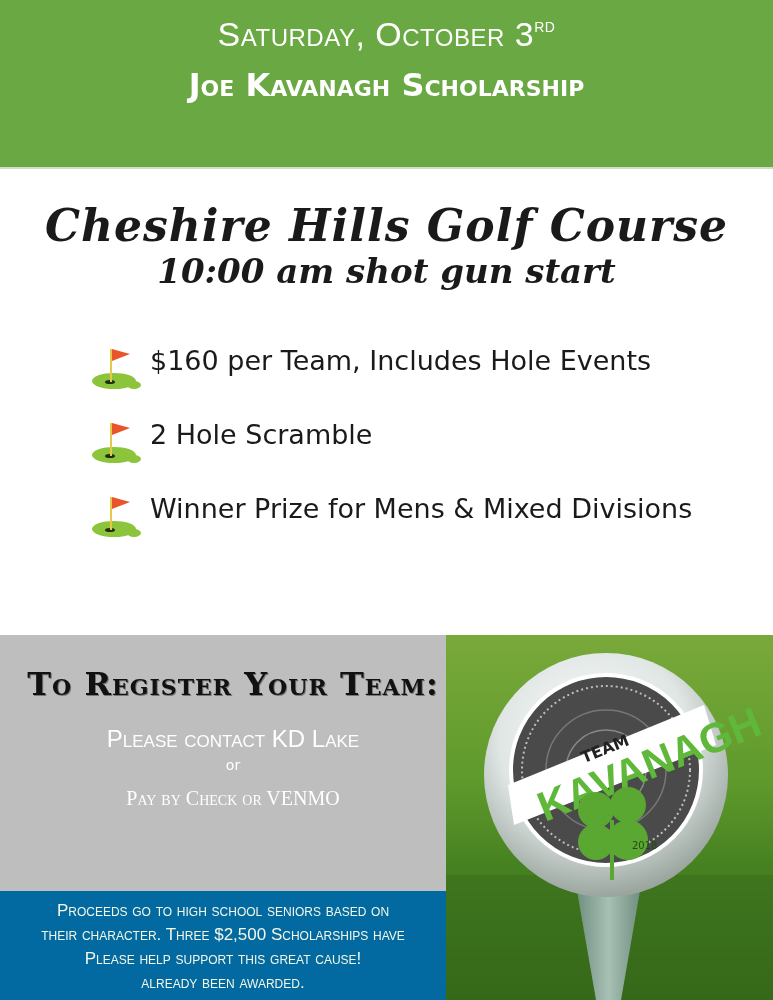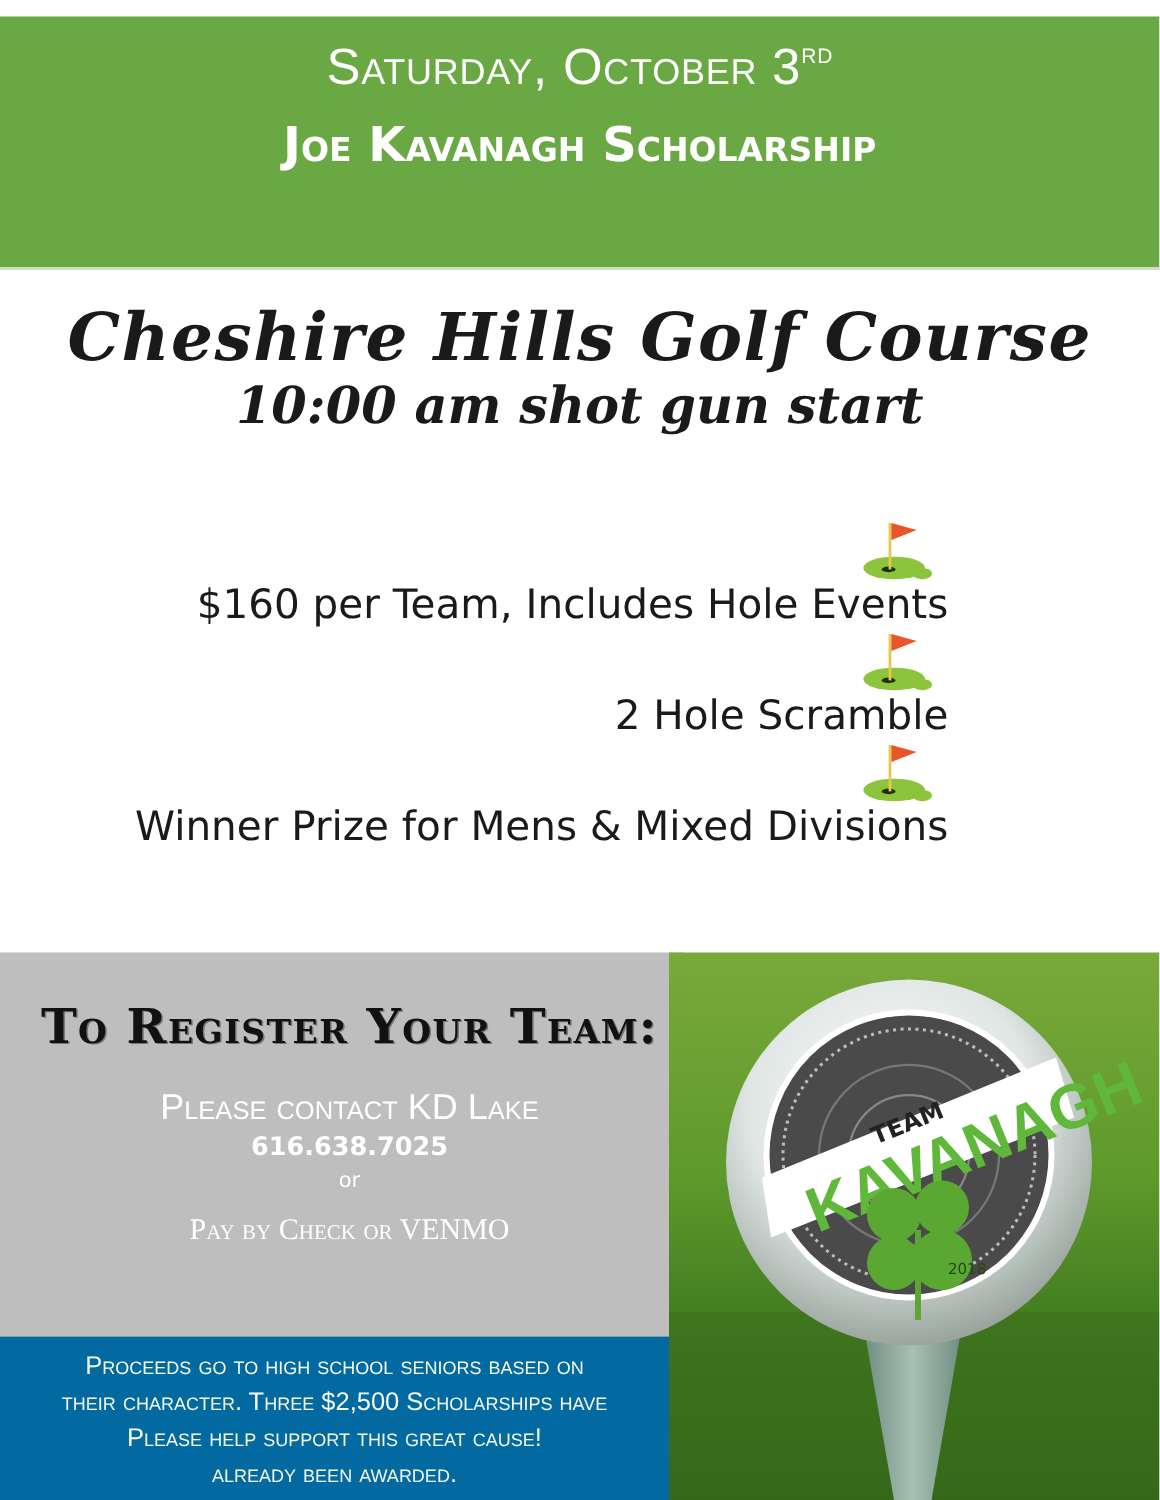--- a/index.html
+++ b/index.html
@@ -1,28 +1,28 @@
 <!DOCTYPE html>
 <html><head>
 <meta charset="utf-8">
 <style>
   html, body { margin: 0; padding: 0; }
   body { width: 773px; height: 1000px; position: relative; overflow: hidden; background: #ffffff; font-family: "DejaVu Sans", sans-serif; }
-  .header { position: absolute; left: 0; top: 11px; width: 773px; height: 167px; background: #6aa843; color: #fff; text-align: center; border-bottom: 2px solid #cfe0c0; }
+  .header { position: absolute; left: 0; top: 0; width: 773px; height: 167px; background: #6aa843; color: #fff; text-align: center; border-bottom: 2px solid #cfe0c0; }
   .h-date { position: absolute; top: 14px; left: 0; right: 0; font-family: "Liberation Sans", sans-serif; font-size: 34px; font-variant: small-caps; letter-spacing: 0.5px; }
   .h-date sup { font-size: 20px; vertical-align: 14px; }
   .h-sub { position: absolute; top: 66px; left: 0; right: 0; font-family: "DejaVu Sans", sans-serif; font-weight: bold; font-size: 32px; font-variant: small-caps; }
   .h-main { position: absolute; top: 114px; left: 0; right: 0; font-family: "DejaVu Sans", sans-serif; font-weight: bold; font-size: 38px; letter-spacing: 0.5px; }
 
   .venue { position: absolute; top: 200px; left: 0; width: 773px; text-align: center; font-family: "DejaVu Serif", serif; font-style: italic; font-weight: bold; color: #1a1a1a; }
   .venue-name { font-size: 44px; letter-spacing: 1px; }
   .venue-time { font-size: 34px; margin-top: 0px; }
 
   .bullets { position: absolute; top: 345px; left: 90px; }
-  .bullet { height: 74px; display: flex; align-items: flex-end; flex-direction: column; }
+  .bullet { height: 74px; display: flex; align-items: flex-start; }
   .bullet svg { width: 52px; height: 46px; margin-right: 8px; }
   .bullet-text { font-family: "DejaVu Sans", sans-serif; font-size: 27px; color: #1a1a1a; }
 
   .register { position: absolute; left: 0; top: 635px; width: 446px; height: 256px; background: #bebebe; text-align: center; color: #fff; padding-left: 10px; }
   .reg-title { margin-top: 30px; font-family: "DejaVu Serif", serif; font-weight: bold; font-variant: small-caps; font-size: 32px; color: #111; letter-spacing: 1px; text-shadow: 1px 1px 0 #777; }
   .reg-contact { margin-top: 22px; font-size: 24px; font-variant: small-caps; font-family: "Liberation Sans", sans-serif; }
   .reg-phone { font-weight: bold; font-size: 17px; margin-top: 2px; }
   .reg-or { font-size: 14px; margin-top: 4px; }
   .reg-email { display: inline-block; margin-top: 4px; font-size: 15px; font-weight: bold; color: #2356b8; text-decoration: underline; }
   .reg-pay { margin-top: 14px; font-size: 20px; font-variant: small-caps; font-family: Liberation Serif, serif; }
@@ -74,21 +74,20 @@
       <rect x="20" y="4" width="2" height="33" fill="#e6c84a"></rect>
       <polygon points="22,4 40,9 22,16" fill="#e8552b"></polygon>
     </svg>
     <span class="bullet-text">Winner Prize for Mens &amp; Mixed Divisions</span>
   </div>
 </div>
 
 <div class="register">
   <div class="reg-title">To Register Your Team:</div>
   <div class="reg-contact">Please contact KD Lake</div>
-  <div class="reg-phone">616.638.7025</div>
   <div class="reg-or">or</div>
   <div class="reg-pay">Pay by Check or VENMO</div>
 </div>
 
 <div class="proceeds">
   <div>Proceeds go to high school seniors based on</div>
   <div>their character. Three $2,500 Scholarships have</div>
   <div>Please help support this great cause!</div>
   <div>already been awarded.</div>
 </div>

